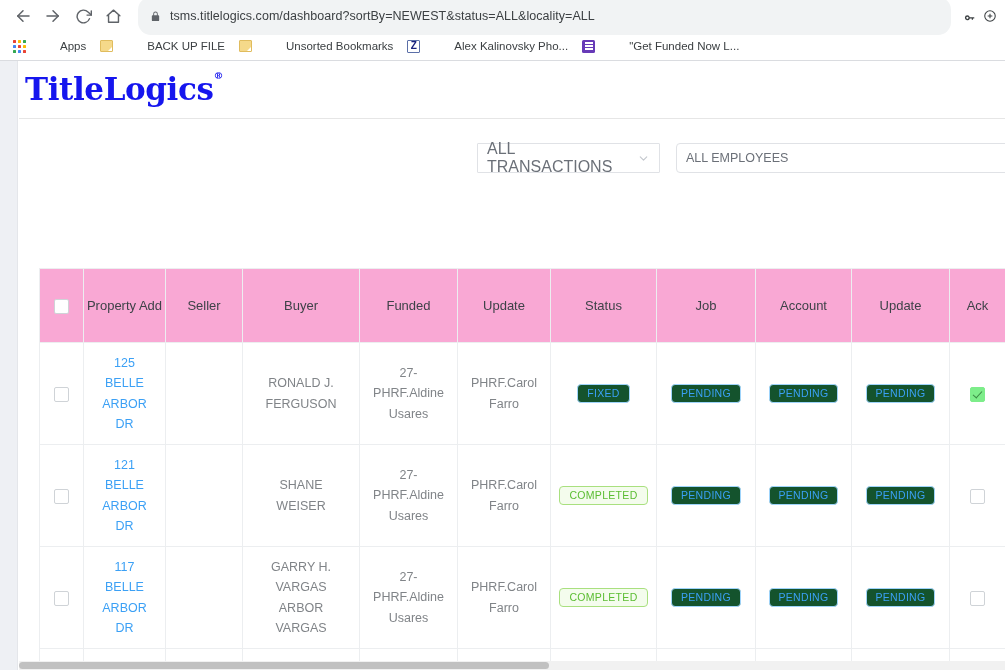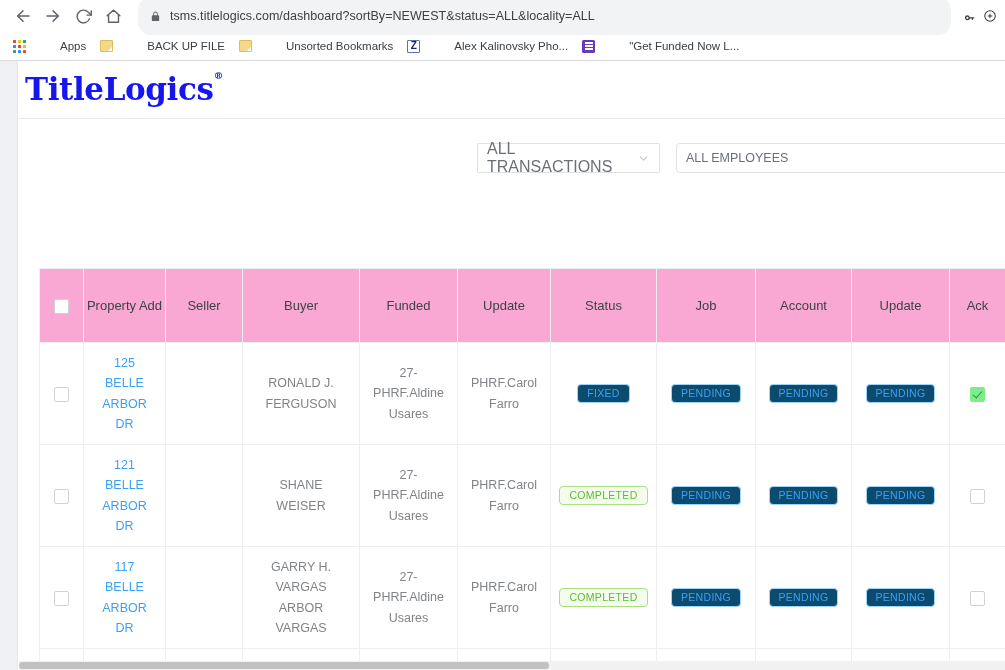--- a/index.html
+++ b/index.html
@@ -307,21 +307,21 @@
     display: inline-block;
     font-size: 10.5px;
     letter-spacing: 0.3px;
     padding: 3.5px 9px;
     border-radius: 4px;
     line-height: 1;
     white-space: nowrap;
   }
   .pill.blue {
     color: #3ba0f5;
-    background: #0c4a6e;
+    background: #14532d;
     border: 1px solid #9fd4fb;
   }
   .pill.green {
     color: #5bbd32;
     background: #f4fced;
     border: 1px solid #a9e07f;
   }
 
   
   .hscroll {

